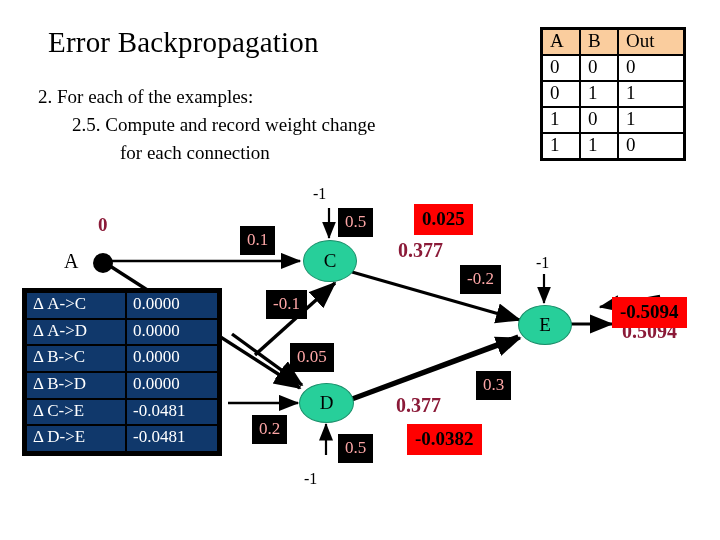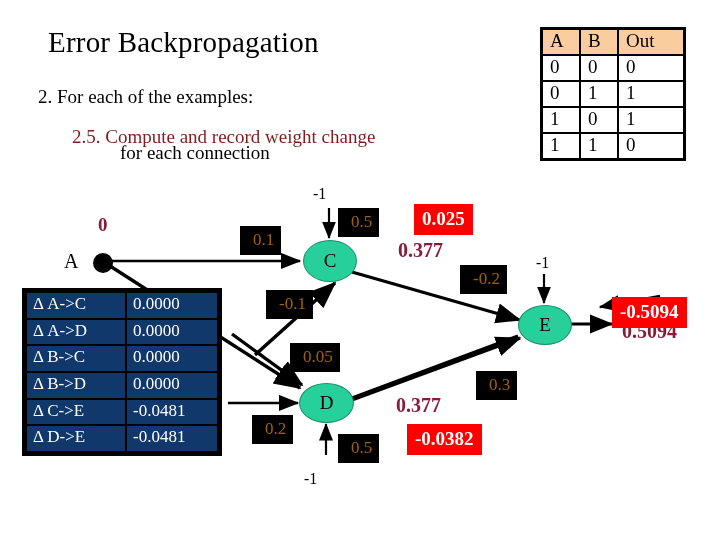--- a/index.html
+++ b/index.html
@@ -16,22 +16,22 @@
   #title{
     position:absolute;left:48px;top:26px;
     font-size:29px;color:#000;letter-spacing:0.2px;
     white-space:nowrap;
   }
   #bullet1{
     position:absolute;left:38px;top:86px;
     font-size:19px;color:#000;white-space:nowrap;
   }
   #bullet2{
-    position:absolute;left:72px;top:126px;
-    font-size:19px;color:#7f1d1d;white-space:nowrap;
+    position:absolute;left:72px;top:114px;
+    font-size:19px;color:#000000;white-space:nowrap;
   }
   #bullet3{
     position:absolute;left:120px;top:142px;
     font-size:19px;color:#000;white-space:nowrap;
   }
 
   
   #truth-table{
     position:absolute;left:540px;top:27px;
     border-collapse:collapse;
@@ -71,24 +71,24 @@
     font-family:"Liberation Serif", serif;
     margin-top:12px;
   }
   #delta-table td.lbl{width:86px;}
   #delta-table td.val{width:78px;}
 
   
   .wchip{
     position:absolute;
     background:#000000;
-    color:#a16207;
+    color:#fca5a5;
     font-size:17px;
     line-height:1;
-    padding:5px 7px 7px 13px;
+    padding:5px 7px 7px 7px;
     white-space:nowrap;
     font-family:"Liberation Serif", serif;
   }
   
   .ptext{
     position:absolute;
     color:#000000;
     font-size:16px;
     line-height:1;
     white-space:nowrap;
@@ -101,21 +101,21 @@
     font-size:20px;
     font-weight:bold;
     line-height:1;
     white-space:nowrap;
     font-family:"Liberation Serif", serif;
   }
   
   .rchip{
     position:absolute;
     background:#ff0000;
-    color:#ffffff;
+    color:#000000;
     font-size:19px;
     font-weight:bold;
     line-height:1;
     padding:5px 8px 7px 8px;
     white-space:nowrap;
     font-family:"Liberation Serif", serif;
   }
 
   
   .node{

